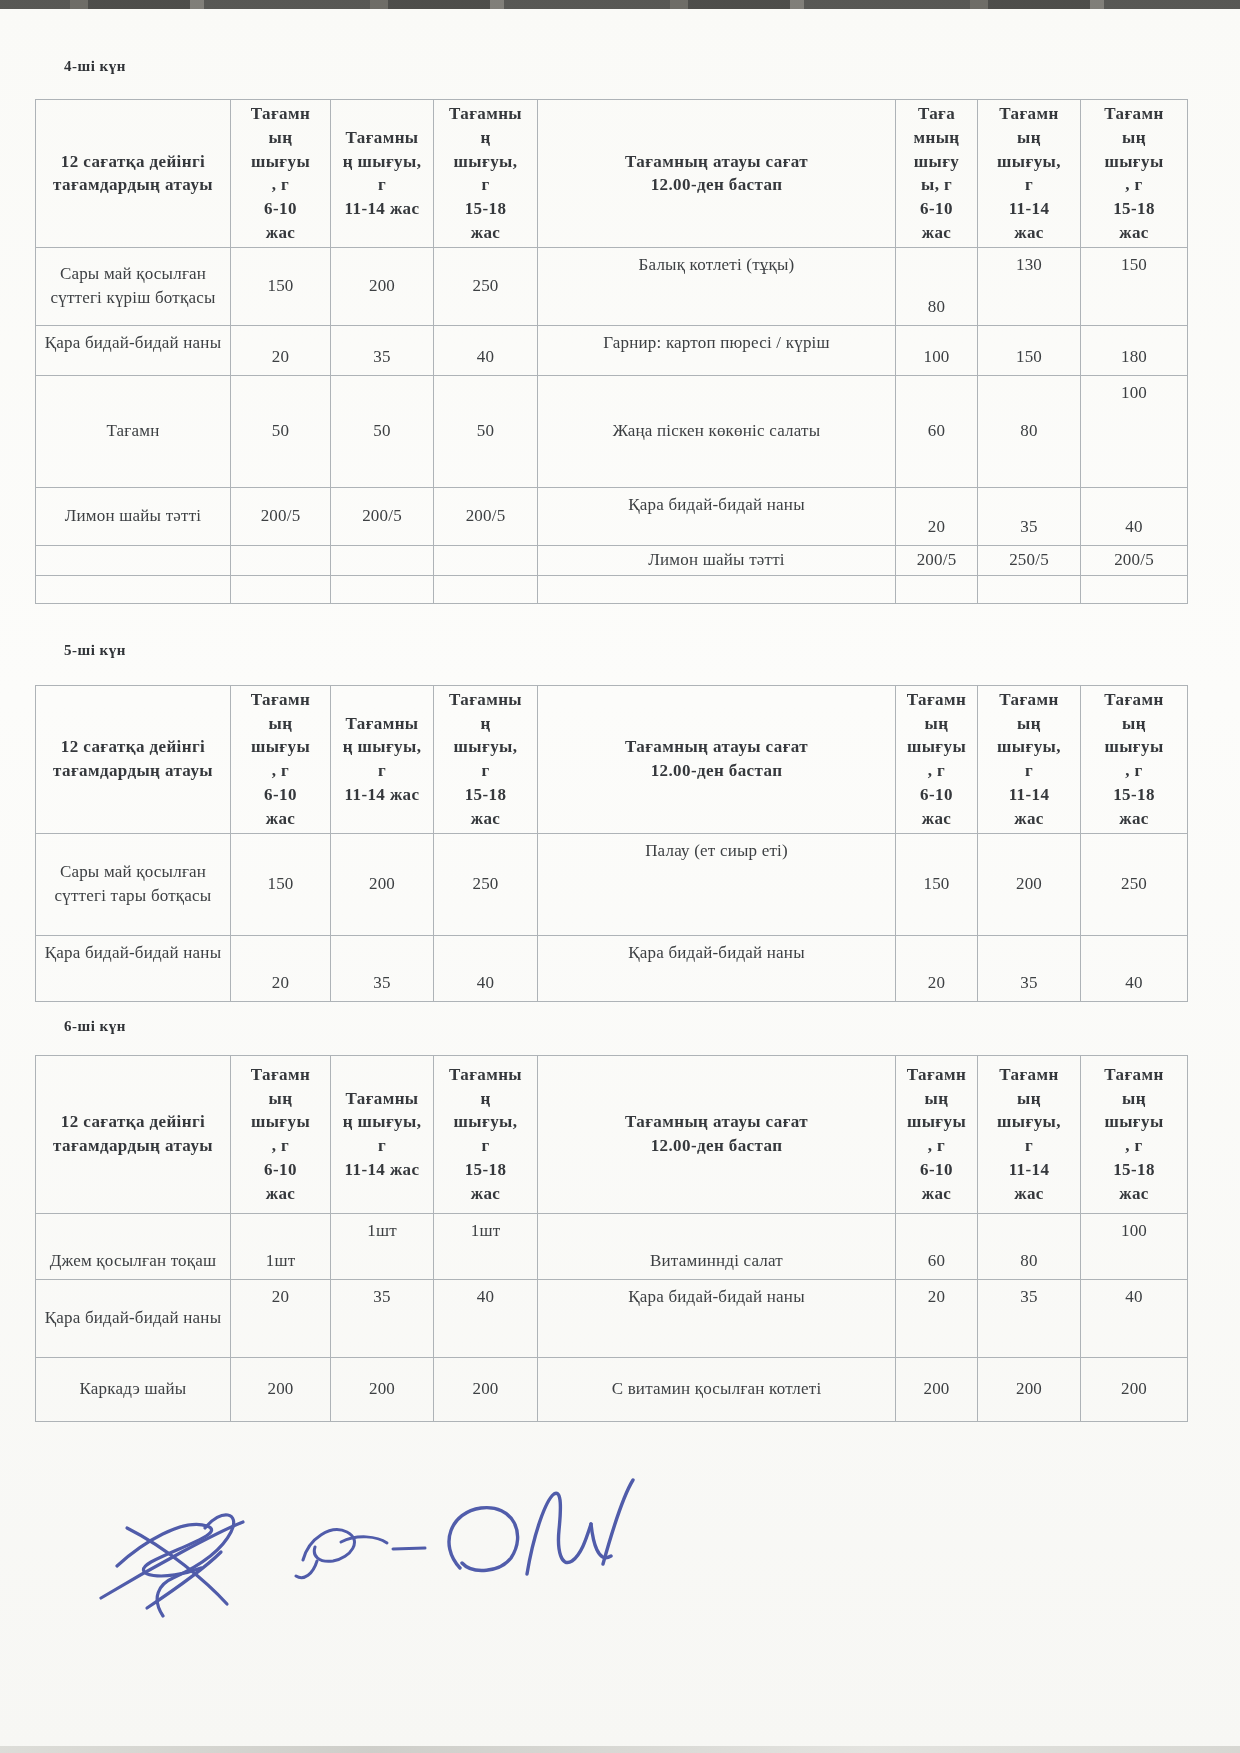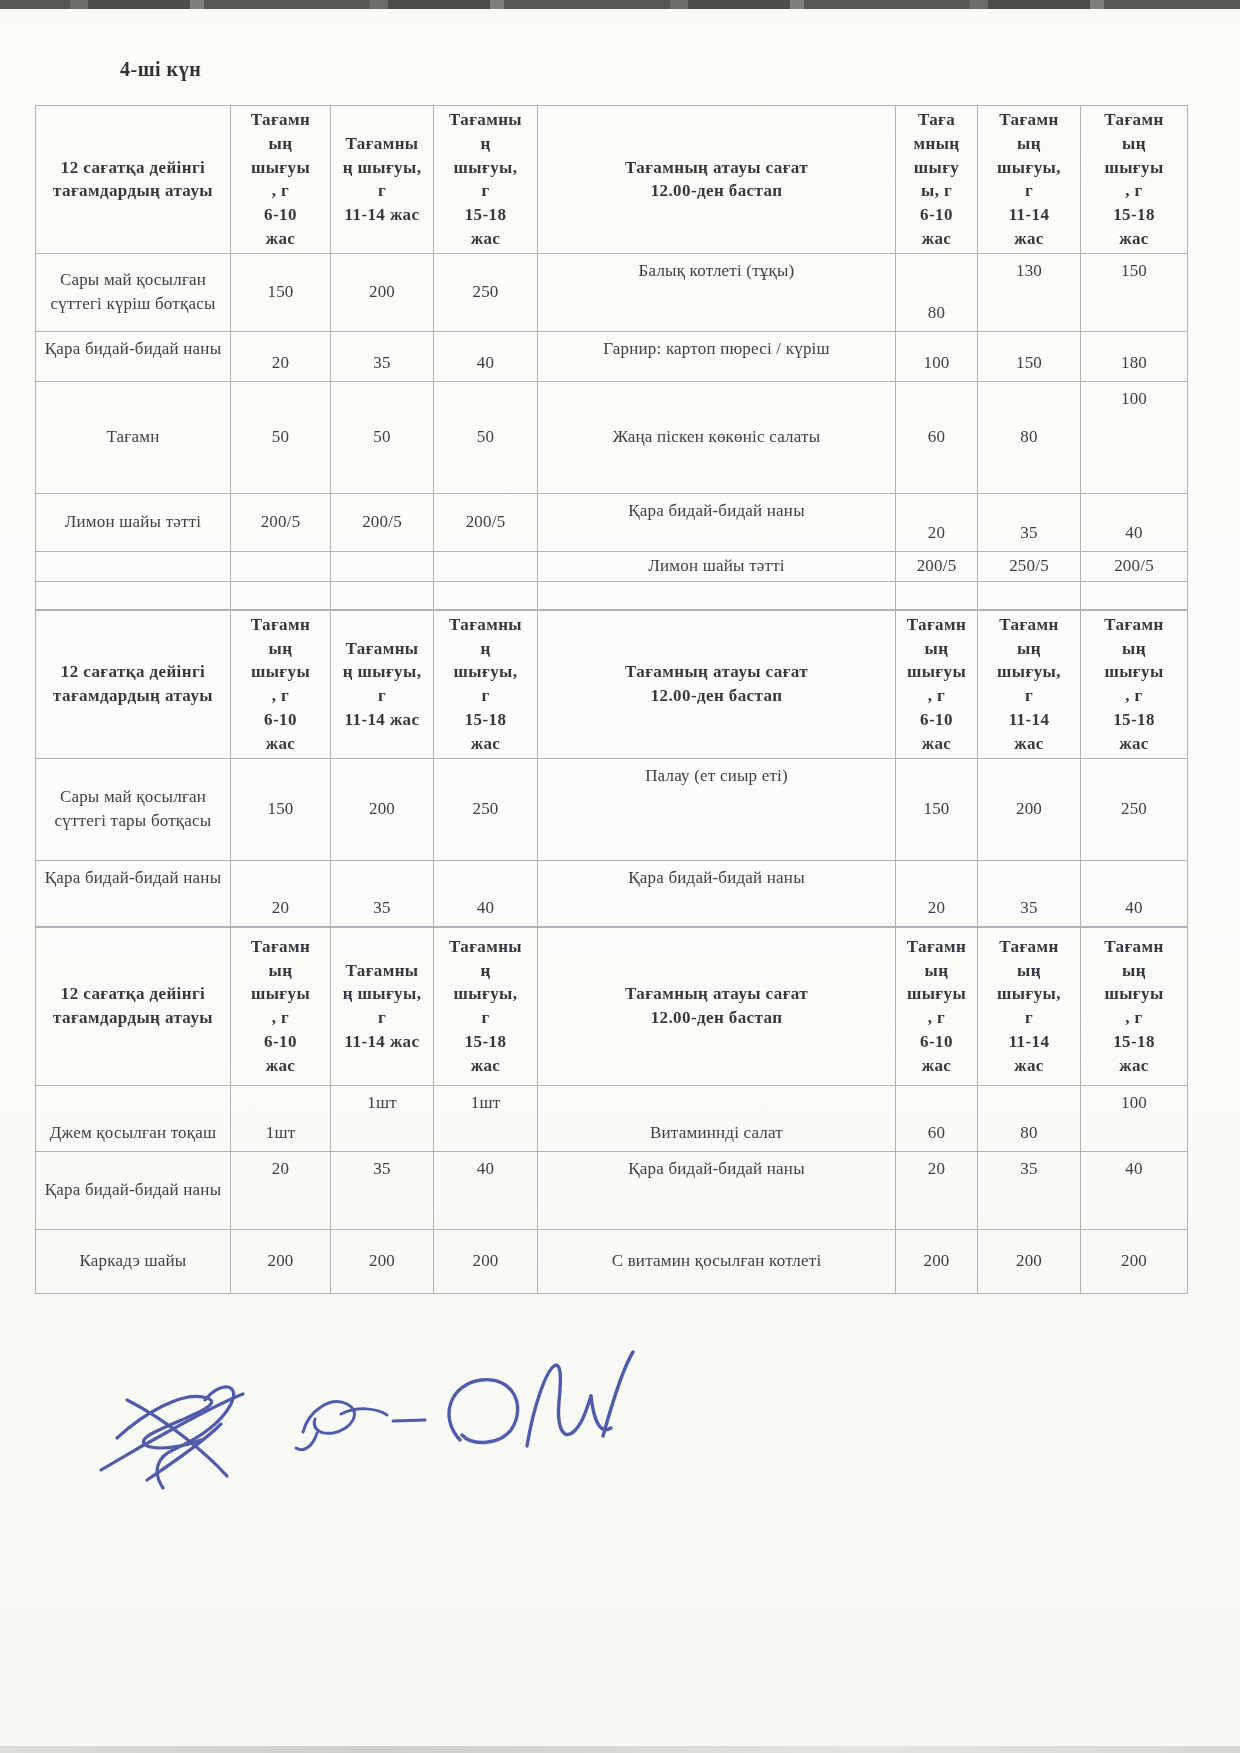--- a/index.html
+++ b/index.html
@@ -21,22 +21,22 @@
       #6b6963 190px 204px,#3b3b38 204px 300px);
     opacity:.85;
   }
   .scan-bottom-edge{
     position:absolute;bottom:0;left:0;width:1240px;height:7px;
     background:linear-gradient(90deg,#d6d6d1,#c4c4bf 30%,#dededa 70%,#cfcfca);
     opacity:.8;
   }
   .content{position:relative;padding-top:9px;}
   .day-title{
-    margin:0 0 0 120px;
-    font-size:20px;font-weight:bold;color:#303337;
+    margin:0 0 0 64px;
+    font-size:15px;font-weight:bold;color:#303337;
     letter-spacing:.5px;
   }
   .t1-title{padding-top:49px;margin-bottom:24px;}
   .t2-title{padding-top:38px;margin-bottom:26px;}
   .t3-title{padding-top:16px;margin-bottom:20px;}
   .menu-table{
     border-collapse:collapse;table-layout:fixed;
     margin-left:35px;width:1152px;
     color:#3d4043;
   }
@@ -204,20 +204,21 @@
               <td></td>
               <td></td>
               <td></td>
               <td></td>
             </tr>
           </tbody>
         </table>
     </section>
 
     <section class="day-section">
+      <h3 class="day-title t2-title">5-ші күн</h3>
       <table class="menu-table t2">
           <colgroup>
             <col class="c1">
             <col class="c2">
             <col class="c3">
             <col class="c4">
             <col class="c5">
             <col class="c6">
             <col class="c7">
             <col class="c8">
@@ -283,20 +284,21 @@
               <td class="va-top">Қара бидай-бидай наны</td>
               <td class="va-bottom">20</td>
               <td class="va-bottom">35</td>
               <td class="va-bottom">40</td>
             </tr>
           </tbody>
         </table>
     </section>
 
     <section class="day-section">
+      <h3 class="day-title t3-title">6-ші күн</h3>
       <table class="menu-table t3">
           <colgroup>
             <col class="c1">
             <col class="c2">
             <col class="c3">
             <col class="c4">
             <col class="c5">
             <col class="c6">
             <col class="c7">
             <col class="c8">

